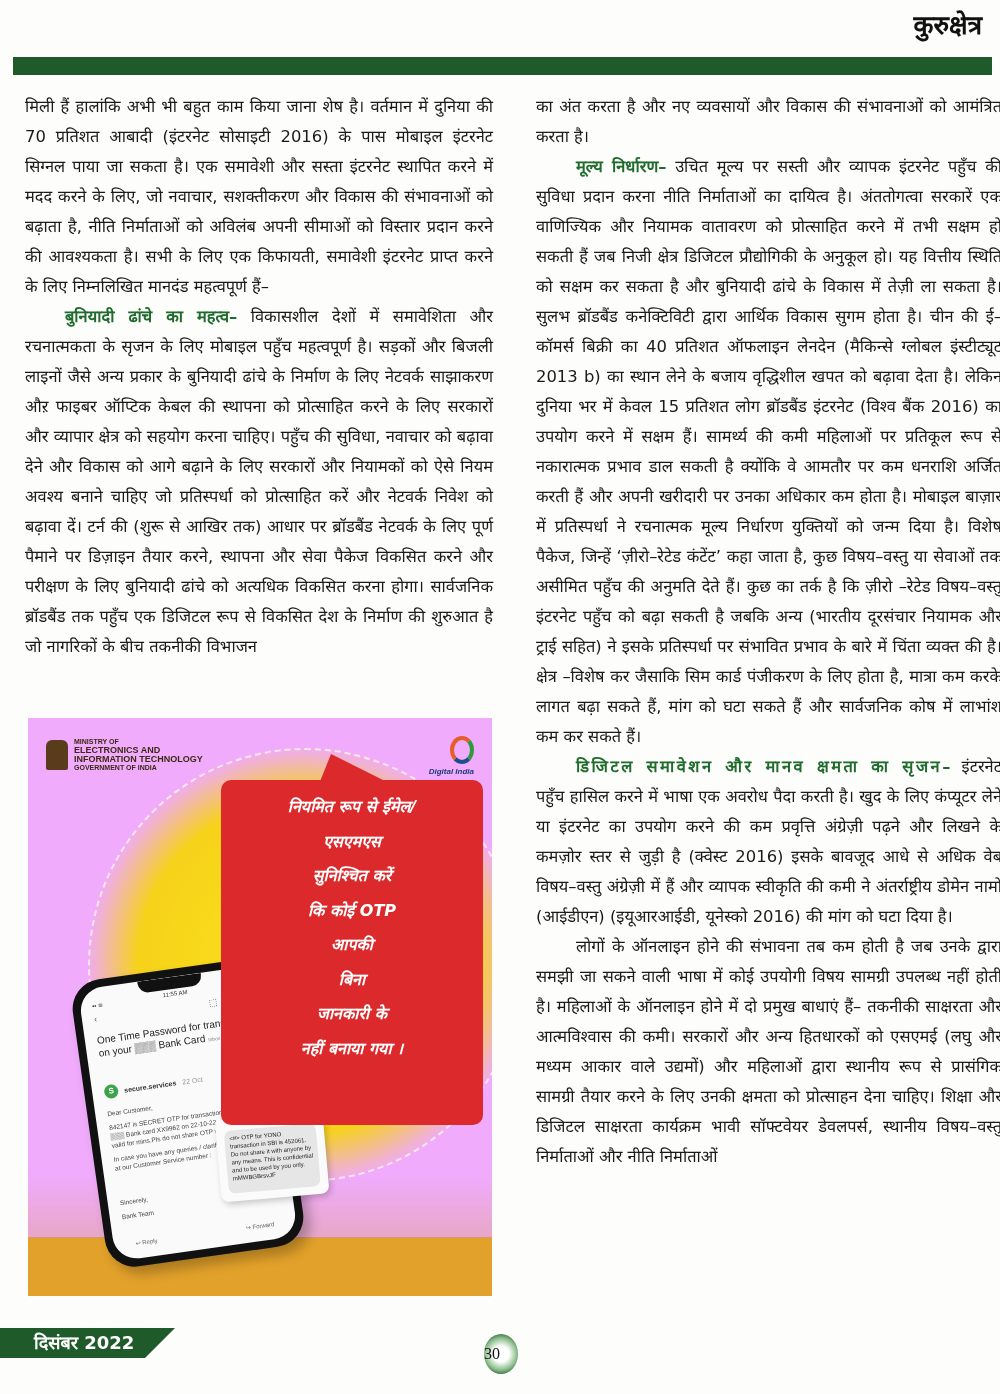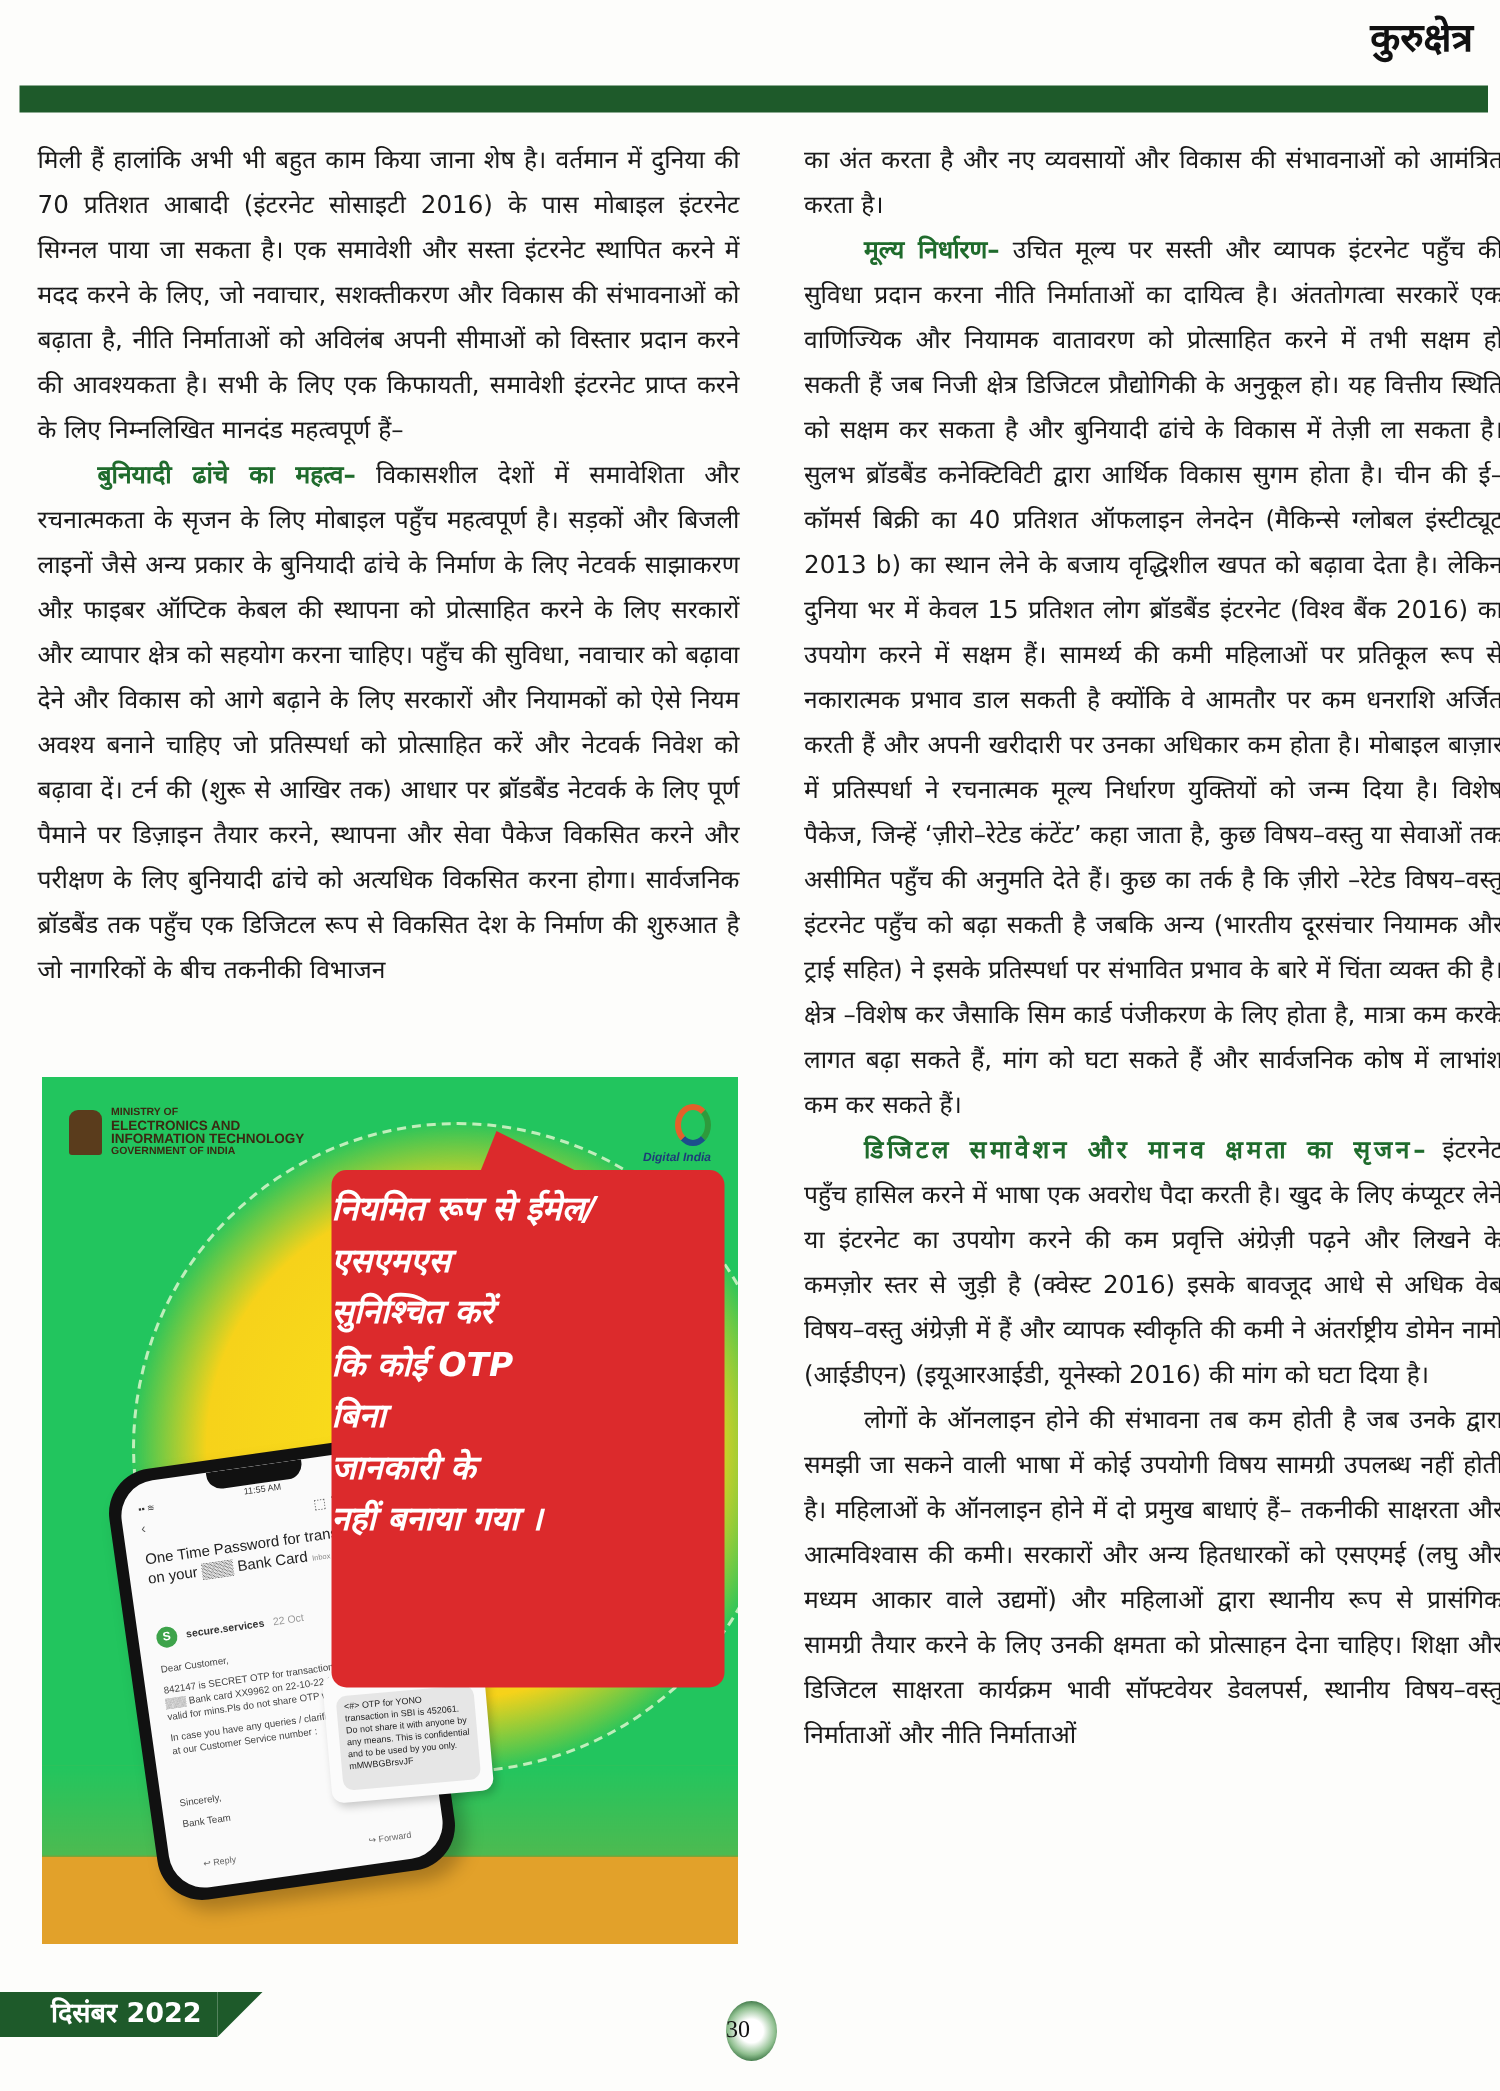--- a/index.html
+++ b/index.html
@@ -25,21 +25,21 @@
   }
   .col.left { left: 25px; width: 468px; }
   .col.right { left: 536px; width: 466px; }
   .col p { margin: 0; }
   .col p.indent { text-indent: 40px; }
   .heading { color: #1f6b2c; font-weight: bold; }
   .heading-spaced { color: #1f6b2c; font-weight: bold; letter-spacing: 2.5px; }
 
   .poster {
     position: absolute; left: 28px; top: 718px; width: 464px; height: 578px;
-    background: #22c55e; overflow: hidden; text-decoration: underline;
+    background: #f0abfc; overflow: hidden; text-decoration: underline;
   }
   .poster .glow {
     position: absolute; left: 60px; top: 30px; width: 430px; height: 430px;
     border-radius: 50%; background: radial-gradient(circle, #fbe31c 0%, #f6d21a 55%, rgba(246,210,26,0) 72%);
     border: 2px dashed rgba(255,255,230,0.7);
   }
   .poster .ground {
     position: absolute; left: 0; bottom: 0; width: 100%; height: 58px;
     background: #e2a12a;
   }
@@ -63,22 +63,22 @@
   .di-logo {
     width: 24px; height: 28px; border-radius: 50%;
     border: 4px solid #e4602a; border-right-color: #2e9a3c; border-bottom-color: #1d4e8c;
     box-sizing: border-box;
   }
   .di-text { font-family: "Liberation Sans", sans-serif; font-size: 8px; font-style: italic; font-weight: bold; color: #1d3c78; }
 
   .bubble {
     position: absolute; left: 193px; top: 62px; width: 262px; height: 345px;
     background: #dc2a2c; border-radius: 10px;
-    color: #fff; text-align: left; font-weight: bold;
-    font-size: 22px; line-height: 34.5px; padding-top: 10px; box-sizing: border-box;
+    color: #fff; text-align: center; font-weight: bold;
+    font-size: 16px; line-height: 34.5px; padding-top: 10px; box-sizing: border-box;
     font-style: italic;
   }
   .bubble::before {
     content: ""; position: absolute; left: 98px; top: -26px;
     border-left: 12px solid transparent; border-right: 60px solid transparent;
     border-bottom: 30px solid #dc2a2c;
   }
   .bubble .line { display: block; }
 
   .phone {
@@ -197,20 +197,21 @@
   <div class="sms-card">
     <div class="sms-time">Fri, 21 Oct at 10:02 PM</div>
     <div class="sms-bubble">&lt;#&gt; OTP for YONO transaction in SBI is 452061. Do not share it with anyone by any means. This is confidential and to be used by you only. mMWBGBrsvJF</div>
   </div>
 
   <div class="bubble">
     <span class="line">नियमित रूप से ईमेल/</span>
     <span class="line">एसएमएस</span>
     <span class="line">सुनिश्चित करें</span>
     <span class="line">कि कोई OTP</span>
+    <span class="line">आपकी</span>
     <span class="line">बिना</span>
     <span class="line">जानकारी के</span>
     <span class="line">नहीं बनाया गया ।</span>
   </div>
 </div>
 
 <div class="col right">
   <p>का अंत करता है और नए व्यवसायों और विकास की संभावनाओं को आमंत्रित करता है।</p>
   <p class="indent"><span class="heading">मूल्य निर्धारण–</span><span> उचित मूल्य पर सस्ती और व्यापक इंटरनेट पहुँच की सुविधा प्रदान करना नीति निर्माताओं का दायित्व है। अंततोगत्वा सरकारें एक वाणिज्यिक और नियामक वातावरण को प्रोत्साहित करने में तभी सक्षम हो सकती हैं जब निजी क्षेत्र डिजिटल प्रौद्योगिकी के अनुकूल हो। यह वित्तीय स्थिति को सक्षम कर सकता है और बुनियादी ढांचे के विकास में तेज़ी ला सकता है। सुलभ ब्रॉडबैंड कनेक्टिविटी द्वारा आर्थिक विकास सुगम होता है। चीन की ई–कॉमर्स बिक्री का 40 प्रतिशत ऑफलाइन लेनदेन (मैकिन्से ग्लोबल इंस्टीट्यूट 2013 b) का स्थान लेने के बजाय वृद्धिशील खपत को बढ़ावा देता है। लेकिन दुनिया भर में केवल 15 प्रतिशत लोग ब्रॉडबैंड इंटरनेट (विश्व बैंक 2016) का उपयोग करने में सक्षम हैं। सामर्थ्य की कमी महिलाओं पर प्रतिकूल रूप से नकारात्मक प्रभाव डाल सकती है क्योंकि वे आमतौर पर कम धनराशि अर्जित करती हैं और अपनी खरीदारी पर उनका अधिकार कम होता है। मोबाइल बाज़ार में प्रतिस्पर्धा ने रचनात्मक मूल्य निर्धारण युक्तियों को जन्म दिया है। विशेष पैकेज, जिन्हें ‘ज़ीरो–रेटेड कंटेंट’ कहा जाता है, कुछ विषय–वस्तु या सेवाओं तक असीमित पहुँच की अनुमति देते हैं। कुछ का तर्क है कि ज़ीरो –रेटेड विषय–वस्तु इंटरनेट पहुँच को बढ़ा सकती है जबकि अन्य (भारतीय दूरसंचार नियामक और ट्राई सहित) ने इसके प्रतिस्पर्धा पर संभावित प्रभाव के बारे में चिंता व्यक्त की है। क्षेत्र –विशेष कर जैसाकि सिम कार्ड पंजीकरण के लिए होता है, मात्रा कम करके लागत बढ़ा सकते हैं, मांग को घटा सकते हैं और सार्वजनिक कोष में लाभांश कम कर सकते हैं।</span></p>
   <p class="indent"><span class="heading-spaced">डिजिटल समावेशन और मानव क्षमता का सृजन–</span><span> इंटरनेट पहुँच हासिल करने में भाषा एक अवरोध पैदा करती है। खुद के लिए कंप्यूटर लेने या इंटरनेट का उपयोग करने की कम प्रवृत्ति अंग्रेज़ी पढ़ने और लिखने के कमज़ोर स्तर से जुड़ी है (क्वेस्ट 2016) इसके बावजूद आधे से अधिक वेब विषय–वस्तु अंग्रेज़ी में हैं और व्यापक स्वीकृति की कमी ने अंतर्राष्ट्रीय डोमेन नामों (आईडीएन) (इयूआरआईडी, यूनेस्को 2016) की मांग को घटा दिया है।</span></p>

